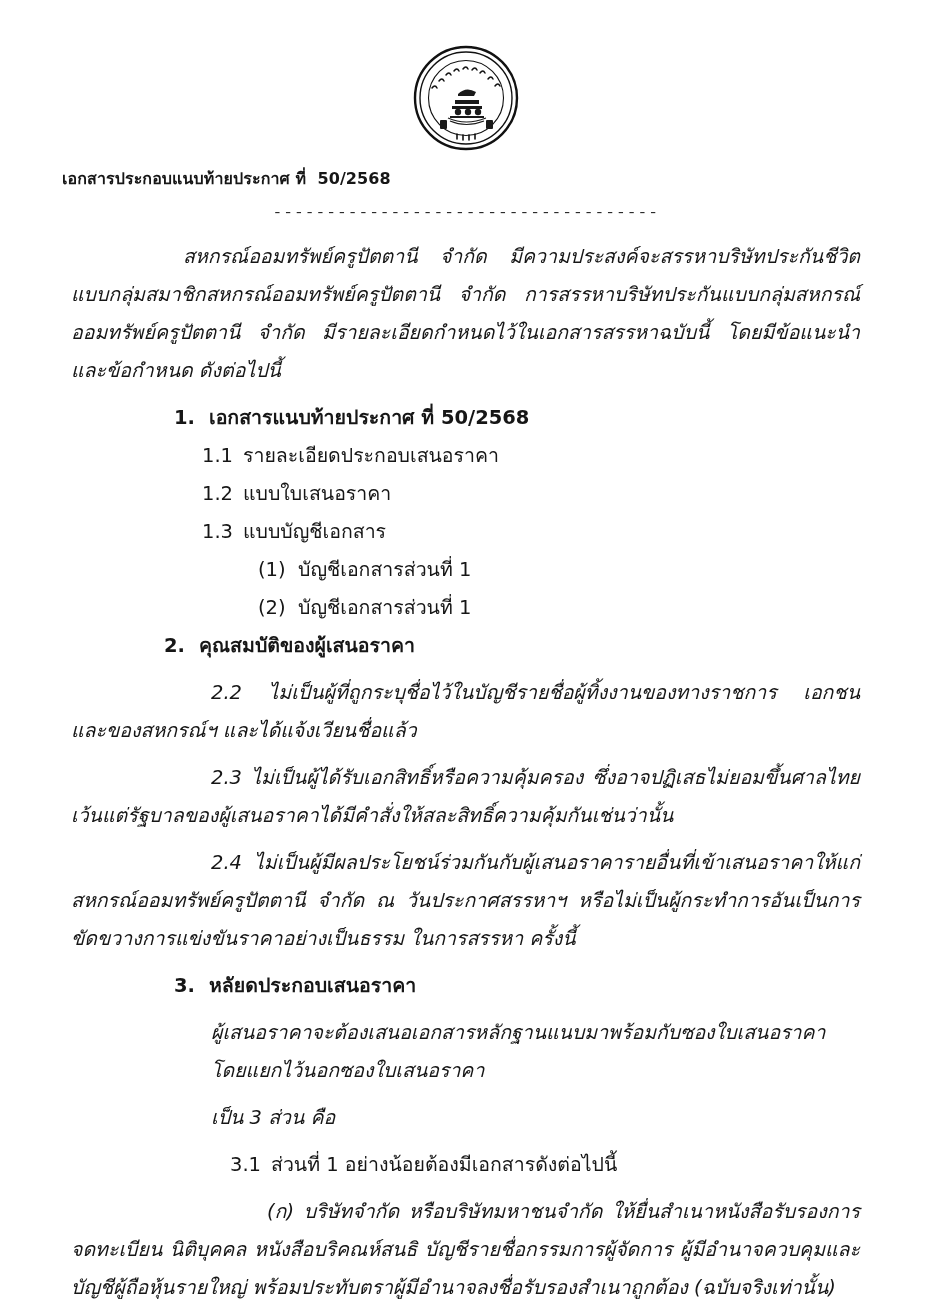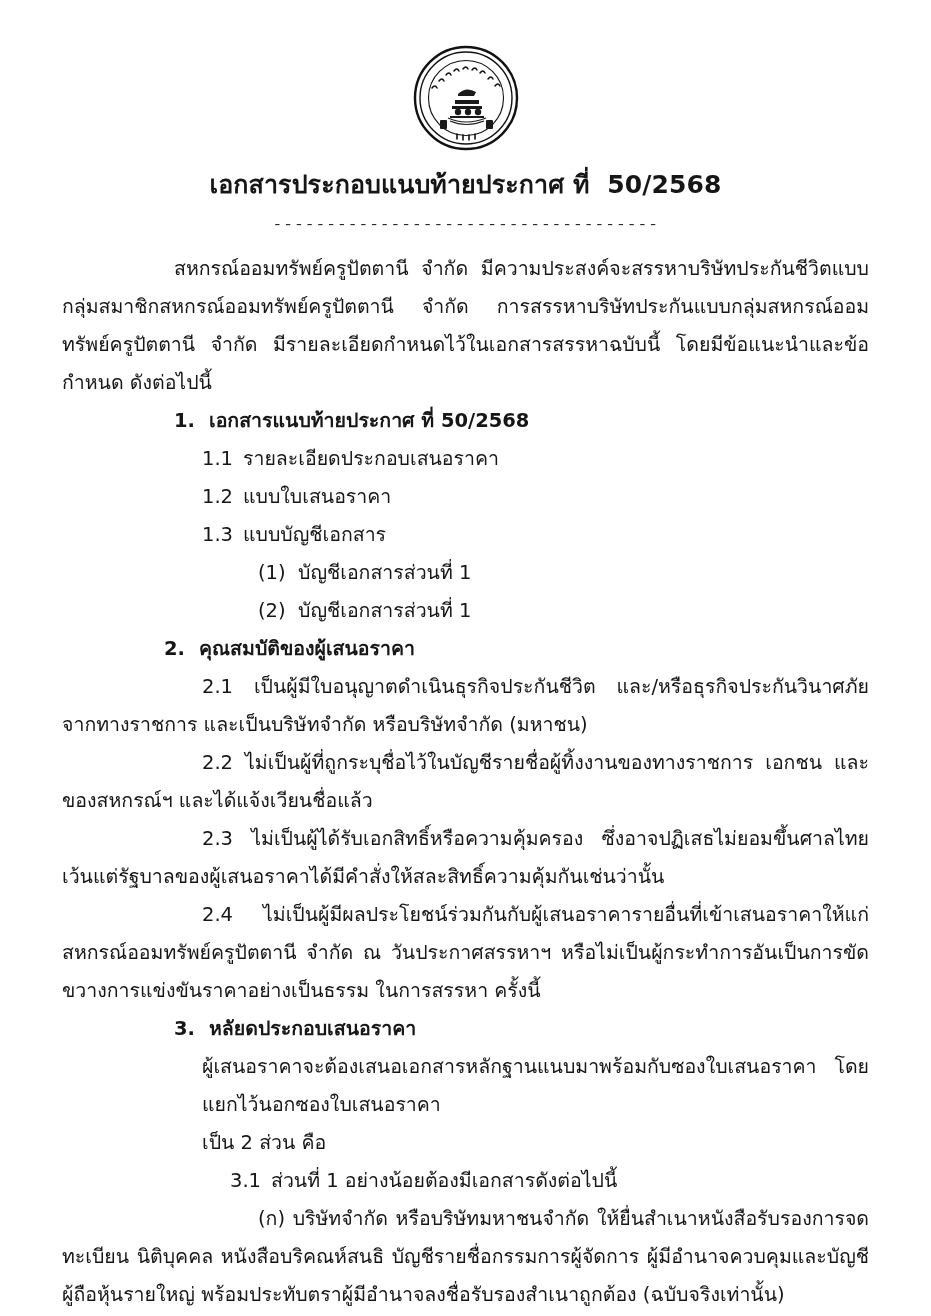--- a/index.html
+++ b/index.html
@@ -30,22 +30,22 @@
     justify-content: center;
   }
   .seal {
     width: 108px;
     height: 108px;
     display: block;
   }
 
   
   .doc-title {
-    text-align: center;
-    font-size: 25px;
+    text-align: left;
+    font-size: 16px;
     font-weight: bold;
     letter-spacing: 0.1px;
     margin-top: 16px;
     line-height: 1.35;
     white-space: pre;
   }
   .divider-row {
     text-align: center;
     margin-top: 12px;
     height: 26px;
@@ -61,21 +61,22 @@
 
   
   .body {
     margin-top: 10px;
     font-size: 19.5px;
     line-height: 1.95;
   }
   .para {
     text-align: justify;
     text-justify: inter-word;
-    margin: 0;
+    margin: 9px;
+    font-style: italic;
   }
   .para.indent1 { text-indent: 112px; }
   .para.indent2 { text-indent: 140px; }
 
   .lvl1 {
     margin: 0;
     padding-left: 112px;
     font-weight: bold;
     display: flex;
     gap: 14px;
@@ -185,35 +186,34 @@
     <div class="lvl3">
       <span class="num">(2)</span>
       <span>บัญชีเอกสารส่วนที่ 1</span>
     </div>
 
     <div class="lvl1 tight">
       <span class="num">2.</span>
       <span>คุณสมบัติของผู้เสนอราคา</span>
     </div>
 
-    <p class="para indent2">2.1 เป็นผู้มีใบอนุญาตดำเนินธุรกิจประกันชีวิต และ/หรือธุรกิจประกันวินาศภัยจากทางราชการ และเป็นบริษัทจำกัด หรือบริษัทจำกัด (มหาชน)</p>
     <p class="para indent2">2.2 ไม่เป็นผู้ที่ถูกระบุชื่อไว้ในบัญชีรายชื่อผู้ทิ้งงานของทางราชการ เอกชน และของสหกรณ์ฯ และได้แจ้งเวียนชื่อแล้ว</p>
     <p class="para indent2">2.3 ไม่เป็นผู้ได้รับเอกสิทธิ์หรือความคุ้มครอง ซึ่งอาจปฏิเสธไม่ยอมขึ้นศาลไทย เว้นแต่รัฐบาลของผู้เสนอราคาได้มีคำสั่งให้สละสิทธิ์ความคุ้มกันเช่นว่านั้น</p>
     <p class="para indent2">2.4 ไม่เป็นผู้มีผลประโยชน์ร่วมกันกับผู้เสนอราคารายอื่นที่เข้าเสนอราคาให้แก่ สหกรณ์ออมทรัพย์ครูปัตตานี จำกัด ณ วันประกาศสรรหาฯ หรือไม่เป็นผู้กระทำการอันเป็นการขัดขวางการแข่งขันราคาอย่างเป็นธรรม ในการสรรหา ครั้งนี้</p>
 
     <div class="lvl1">
       <span class="num">3.</span>
       <span>หลัยดประกอบเสนอราคา</span>
     </div>
 
     <p class="para" style="padding-left:140px; text-indent:0;">
       <span>ผู้เสนอราคาจะต้องเสนอเอกสารหลักฐานแนบมาพร้อมกับซองใบเสนอราคา โดยแยกไว้นอกซองใบเสนอราคา</span>
     </p>
     <p class="para" style="padding-left:140px; text-indent:0;">
-      <span>เป็น 2 ส่วน คือ</span>
+      <span>เป็น 3 ส่วน คือ</span>
     </p>
 
     <div class="lvl2" style="padding-left:168px;">
       <span class="num">3.1</span>
       <span>ส่วนที่ 1 อย่างน้อยต้องมีเอกสารดังต่อไปนี้</span>
     </div>
 
     <p class="para" style="text-indent:196px;">
       <span>(ก)</span>
       <span>บริษัทจำกัด หรือบริษัทมหาชนจำกัด ให้ยื่นสำเนาหนังสือรับรองการจดทะเบียน  นิติบุคคล หนังสือบริคณห์สนธิ บัญชีรายชื่อกรรมการผู้จัดการ ผู้มีอำนาจควบคุมและบัญชีผู้ถือหุ้นรายใหญ่ พร้อมประทับตราผู้มีอำนาจลงชื่อรับรองสำเนาถูกต้อง (ฉบับจริงเท่านั้น)</span>

